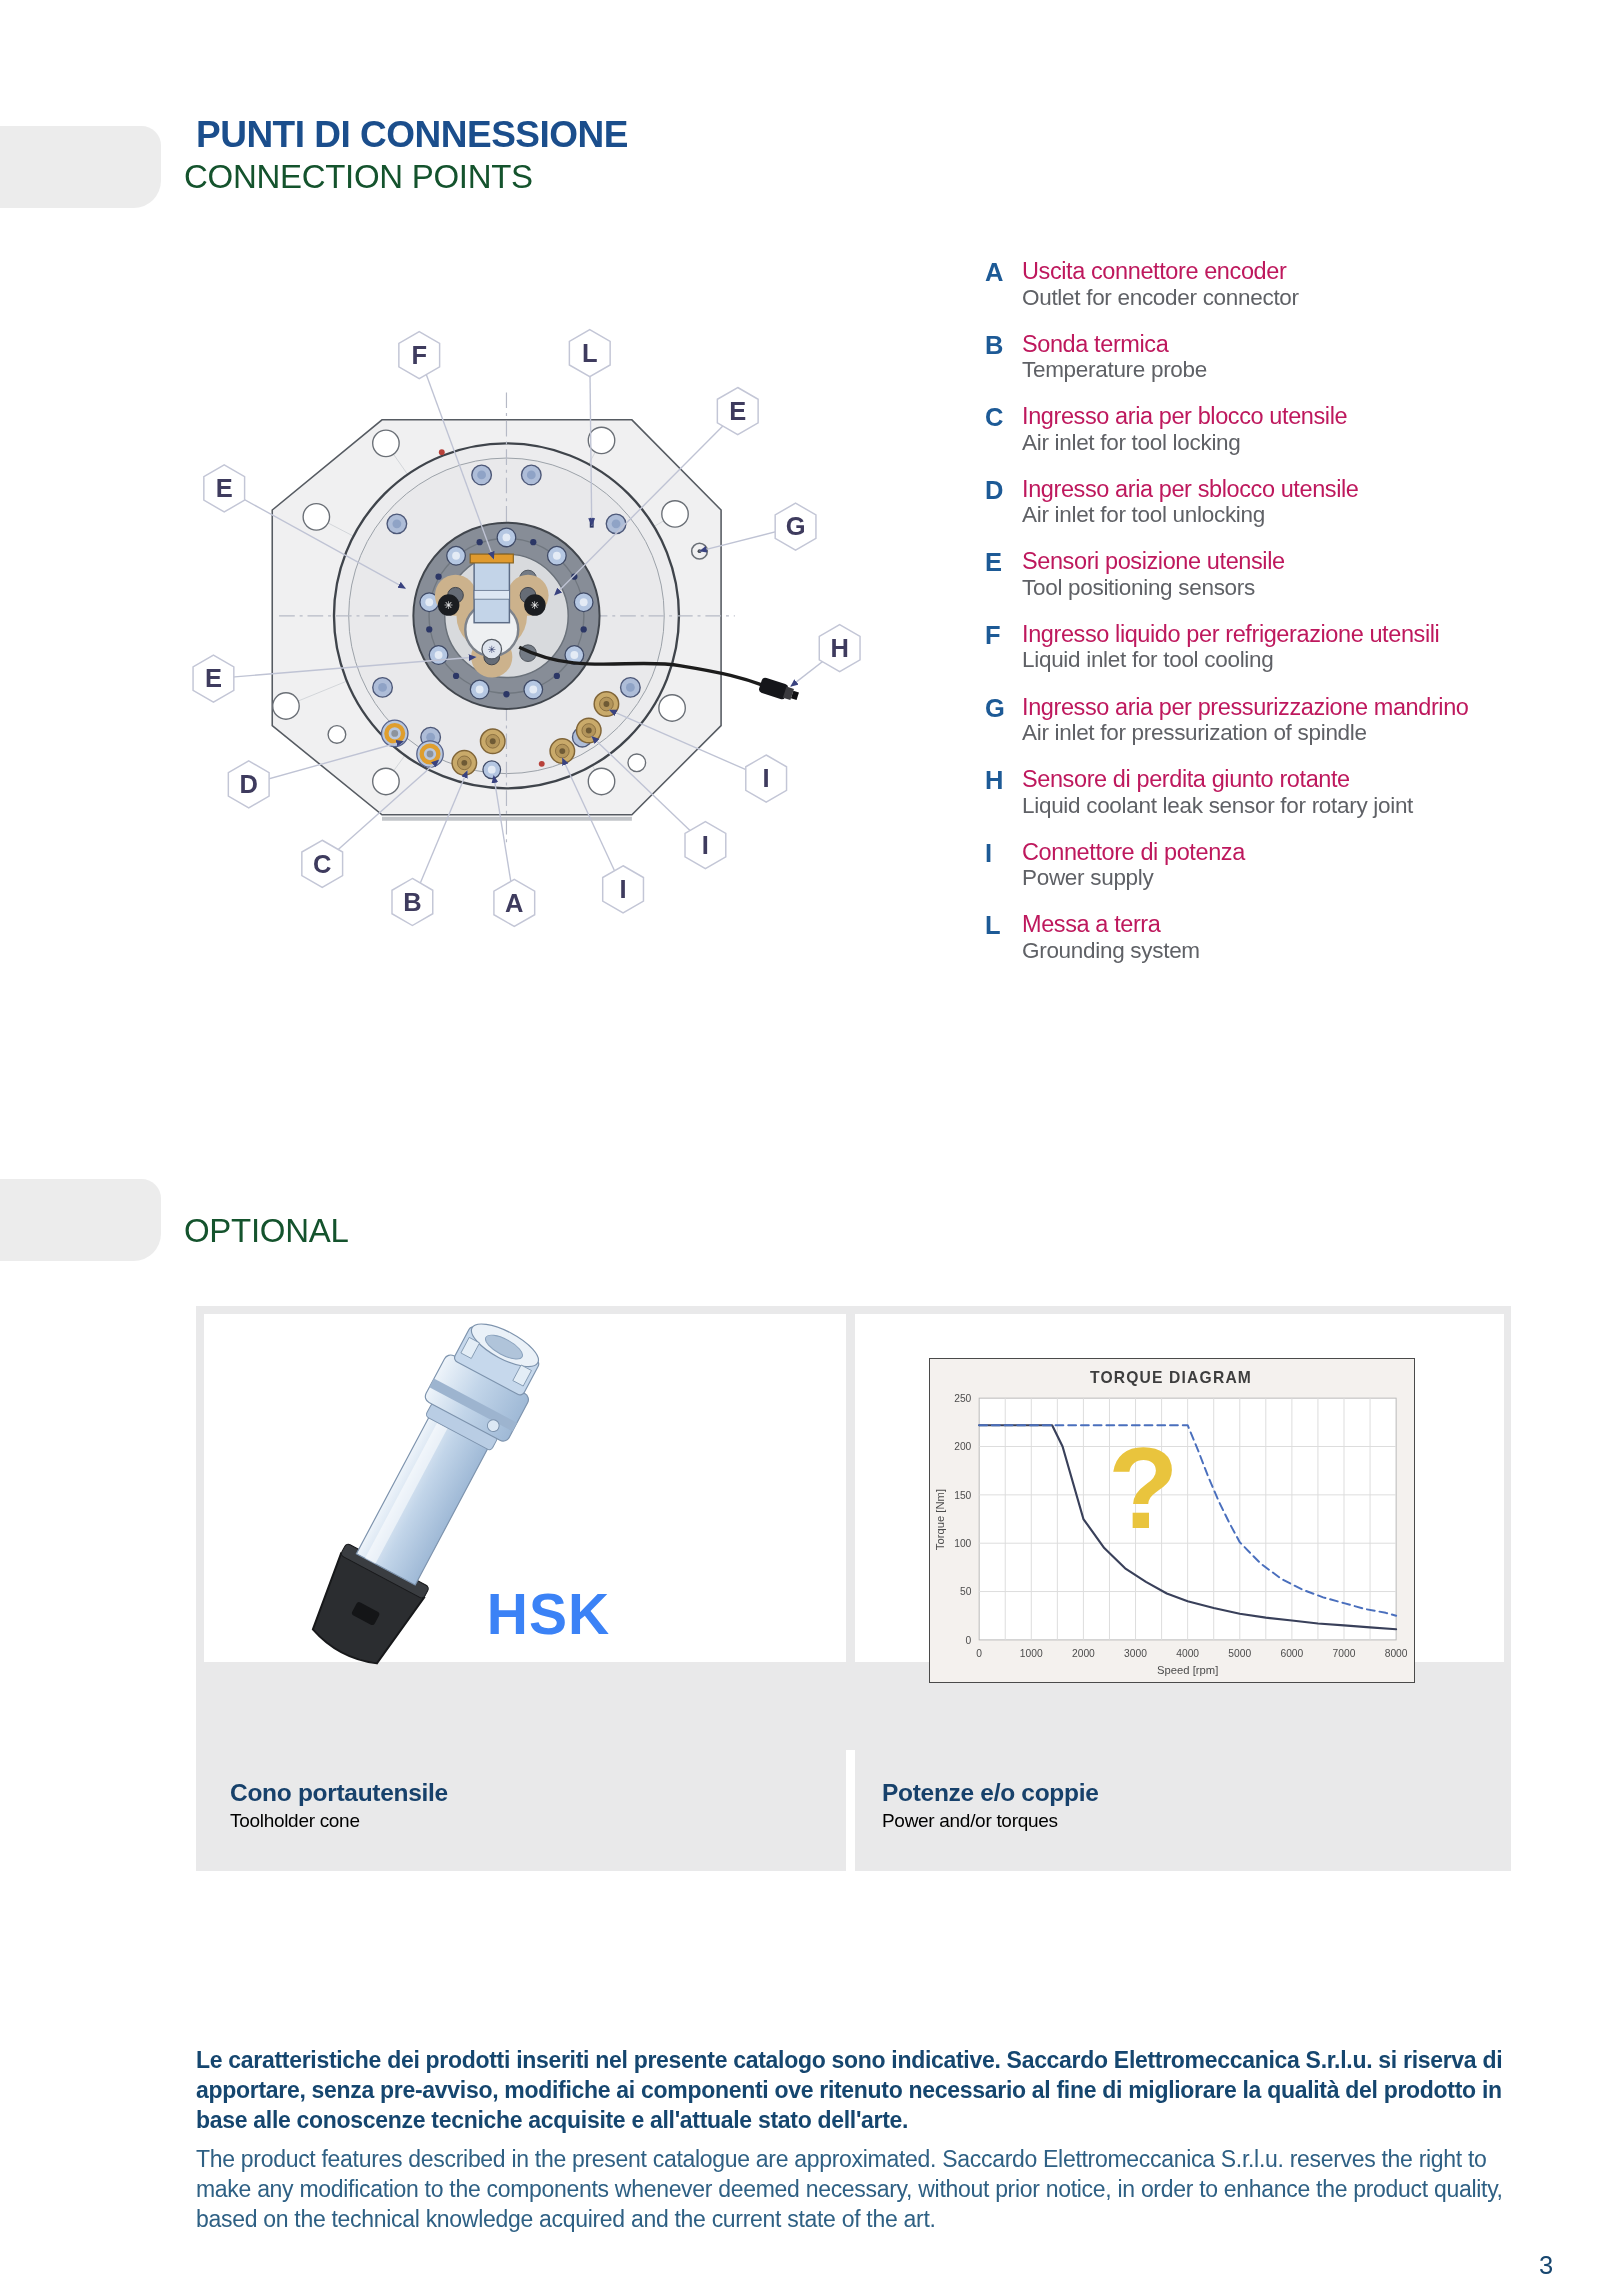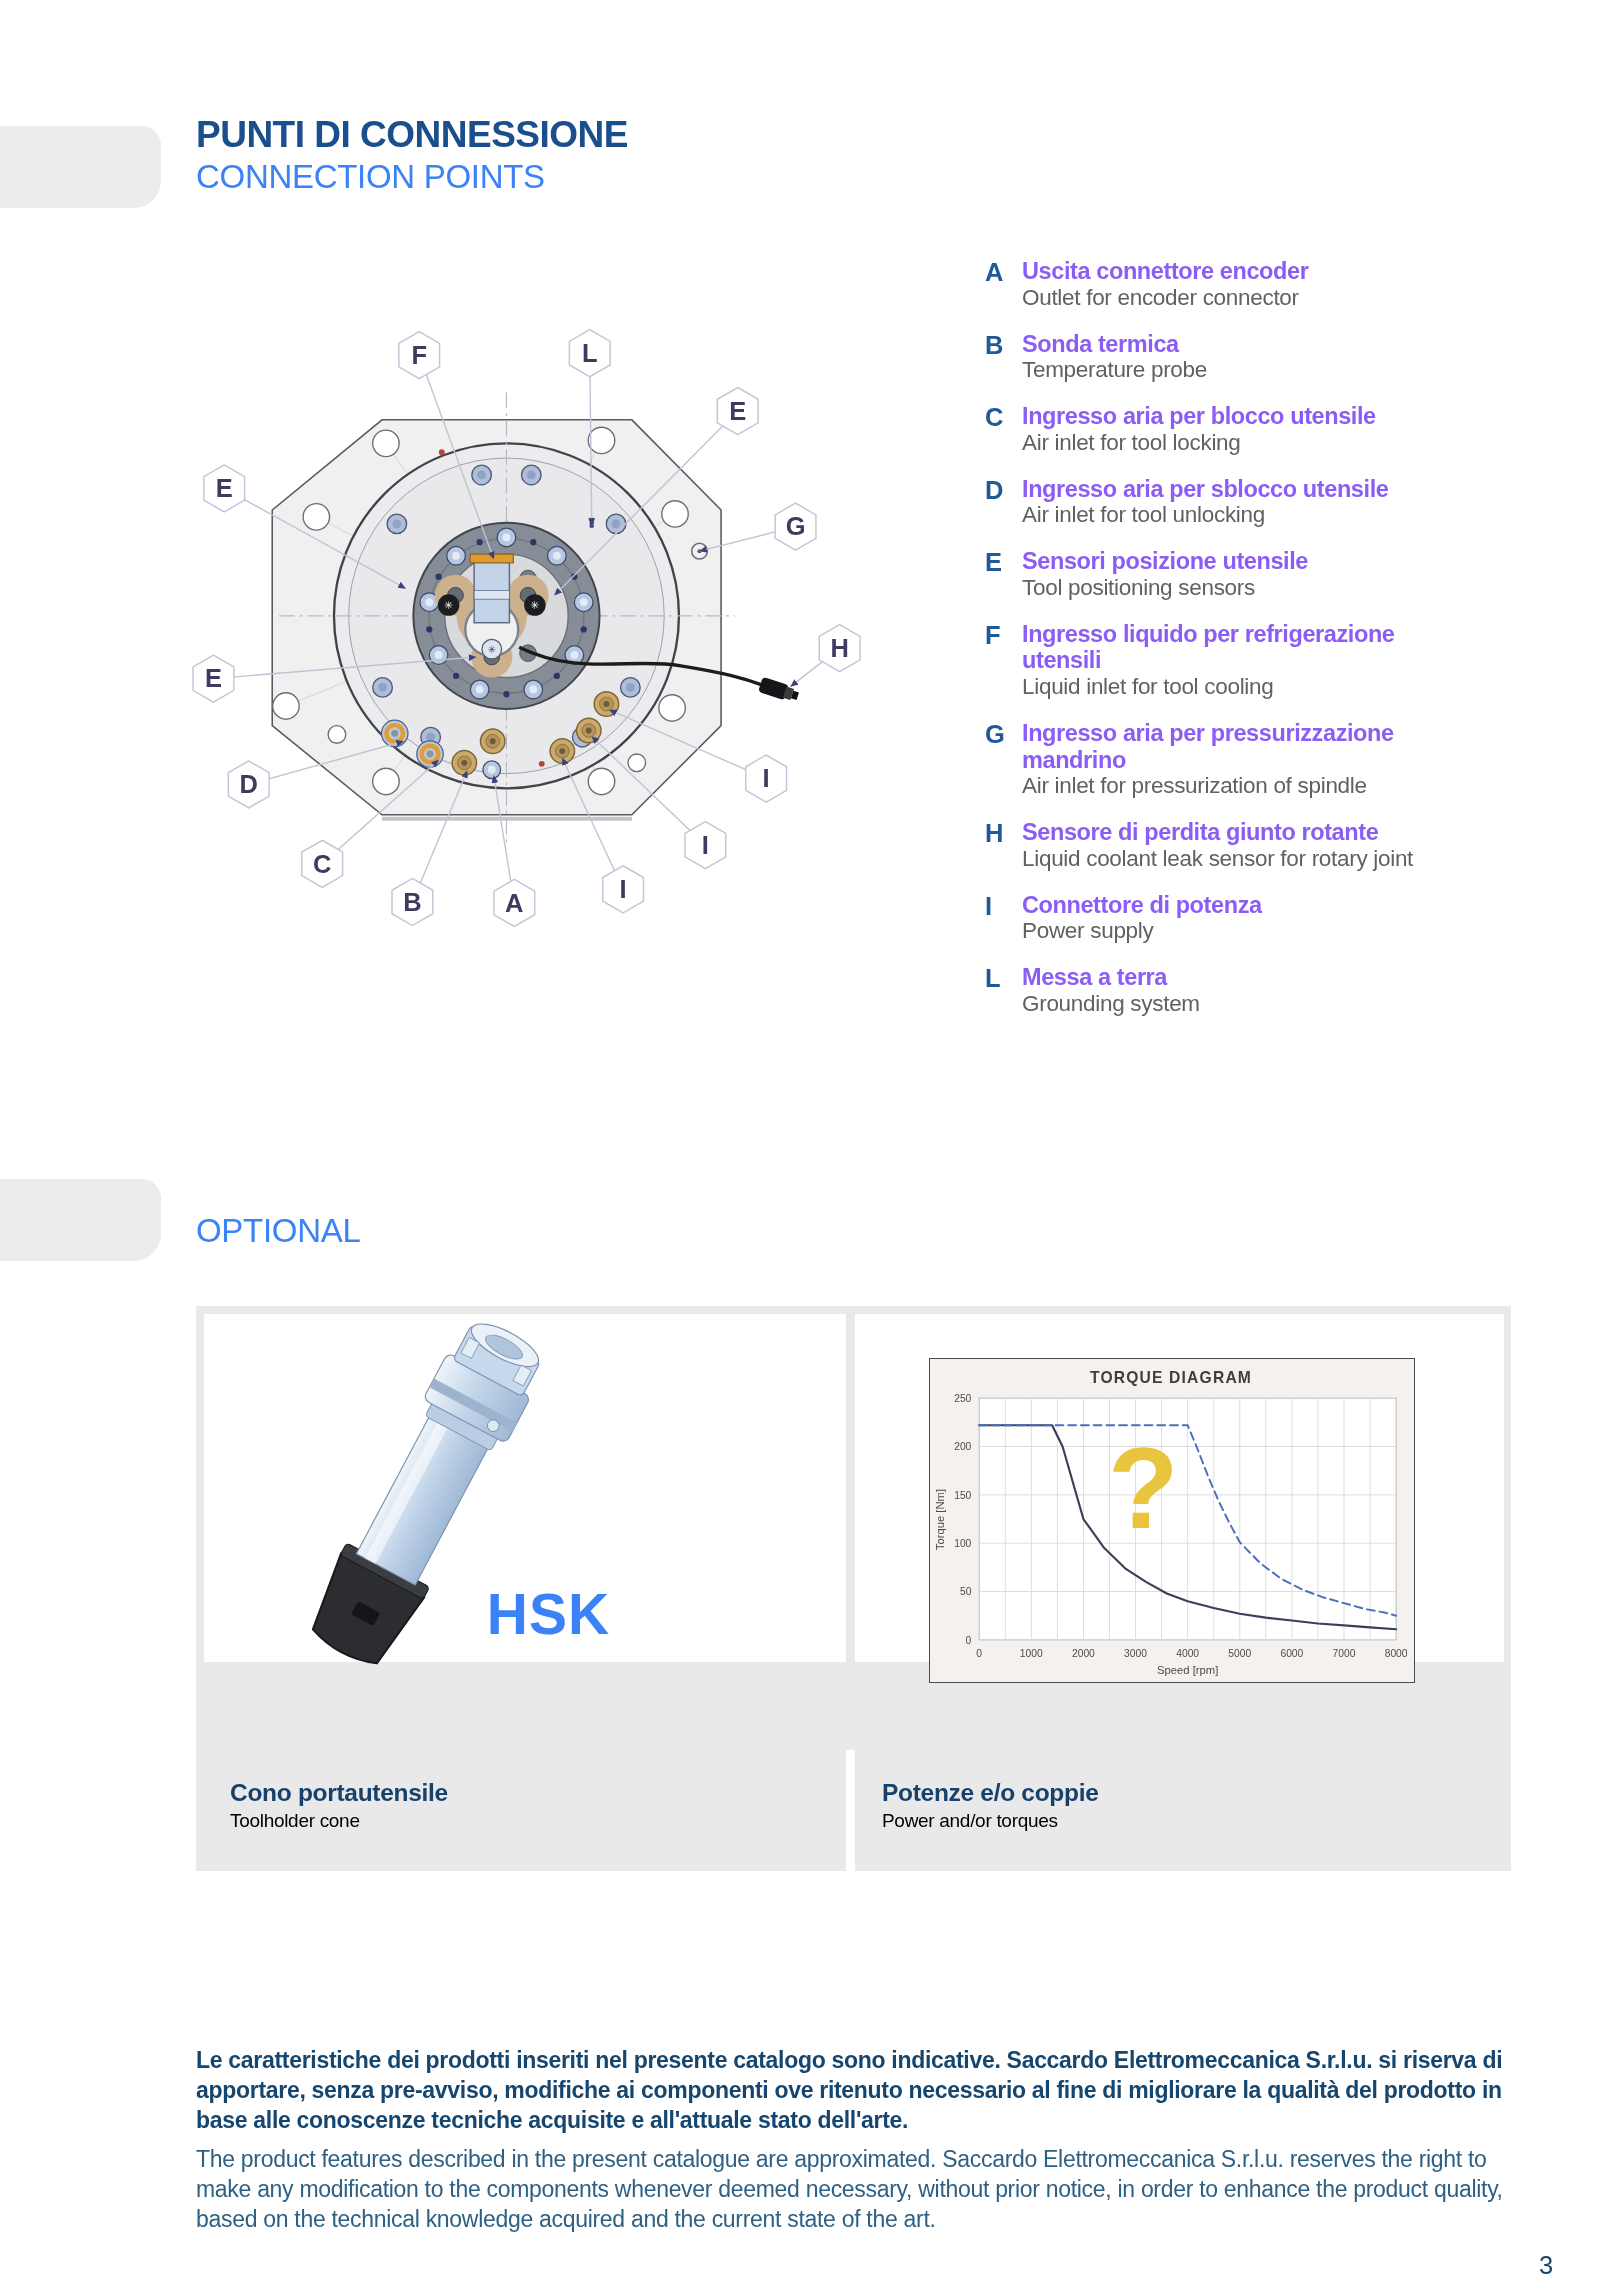--- a/index.html
+++ b/index.html
@@ -2,27 +2,27 @@
 <html><head>
 <meta charset="utf-8">
 <style>
   html,body{margin:0;padding:0;background:#ffffff;}
   #page{position:relative;width:1621px;height:2293px;background:#ffffff;overflow:hidden;
         font-family:"Liberation Sans",sans-serif;margin-top:40px;}
   .side-tab{position:absolute;left:0;width:161px;height:82px;background:#ececec;
             border-radius:0 19.6px 27.4px 0;}
   .h-it{position:absolute;left:196px;font-size:37px;font-weight:700;color:#1b4e8c;
         letter-spacing:-0.5px;white-space:nowrap;}
-  .h-en{position:absolute;left:196px;font-size:33px;font-weight:400;color:#3b82f6;
+  .h-en{position:absolute;left:184px;font-size:33px;font-weight:400;color:#14532d;
         letter-spacing:-0.3px;white-space:nowrap;}
   
   #legend{position:absolute;left:985px;top:218px;width:490px;}
   .legend-item{position:relative;padding-left:37px;margin-bottom:20.6px;}
   .legend-letter{position:absolute;left:0;top:0;font-size:25.5px;font-weight:700;color:#1d5a96;}
-  .legend-it{font-size:23.5px;font-weight:700;color:#8b5cf6;letter-spacing:-0.4px;line-height:26.5px;}
+  .legend-it{font-size:23.5px;font-weight:400;color:#be185d;letter-spacing:-0.4px;line-height:26.5px;}
   .legend-en{font-size:22.5px;font-weight:400;color:#5f6166;letter-spacing:-0.3px;line-height:25.5px;}
   
   #diagram{position:absolute;left:186px;top:225px;width:686px;height:686px;}
   
   #panel{position:absolute;left:196px;top:1266px;width:1315px;height:565px;background:#e9e9ea;}
   .panel-white{position:absolute;top:7.8px;height:348px;background:#ffffff;}
   #panel-left{left:7.8px;width:642px;}
   #panel-right{left:659px;width:649px;}
   #panel-divider{position:absolute;left:650px;top:444px;width:8.8px;height:121px;background:#ffffff;}
   .caption{position:absolute;top:473px;}

